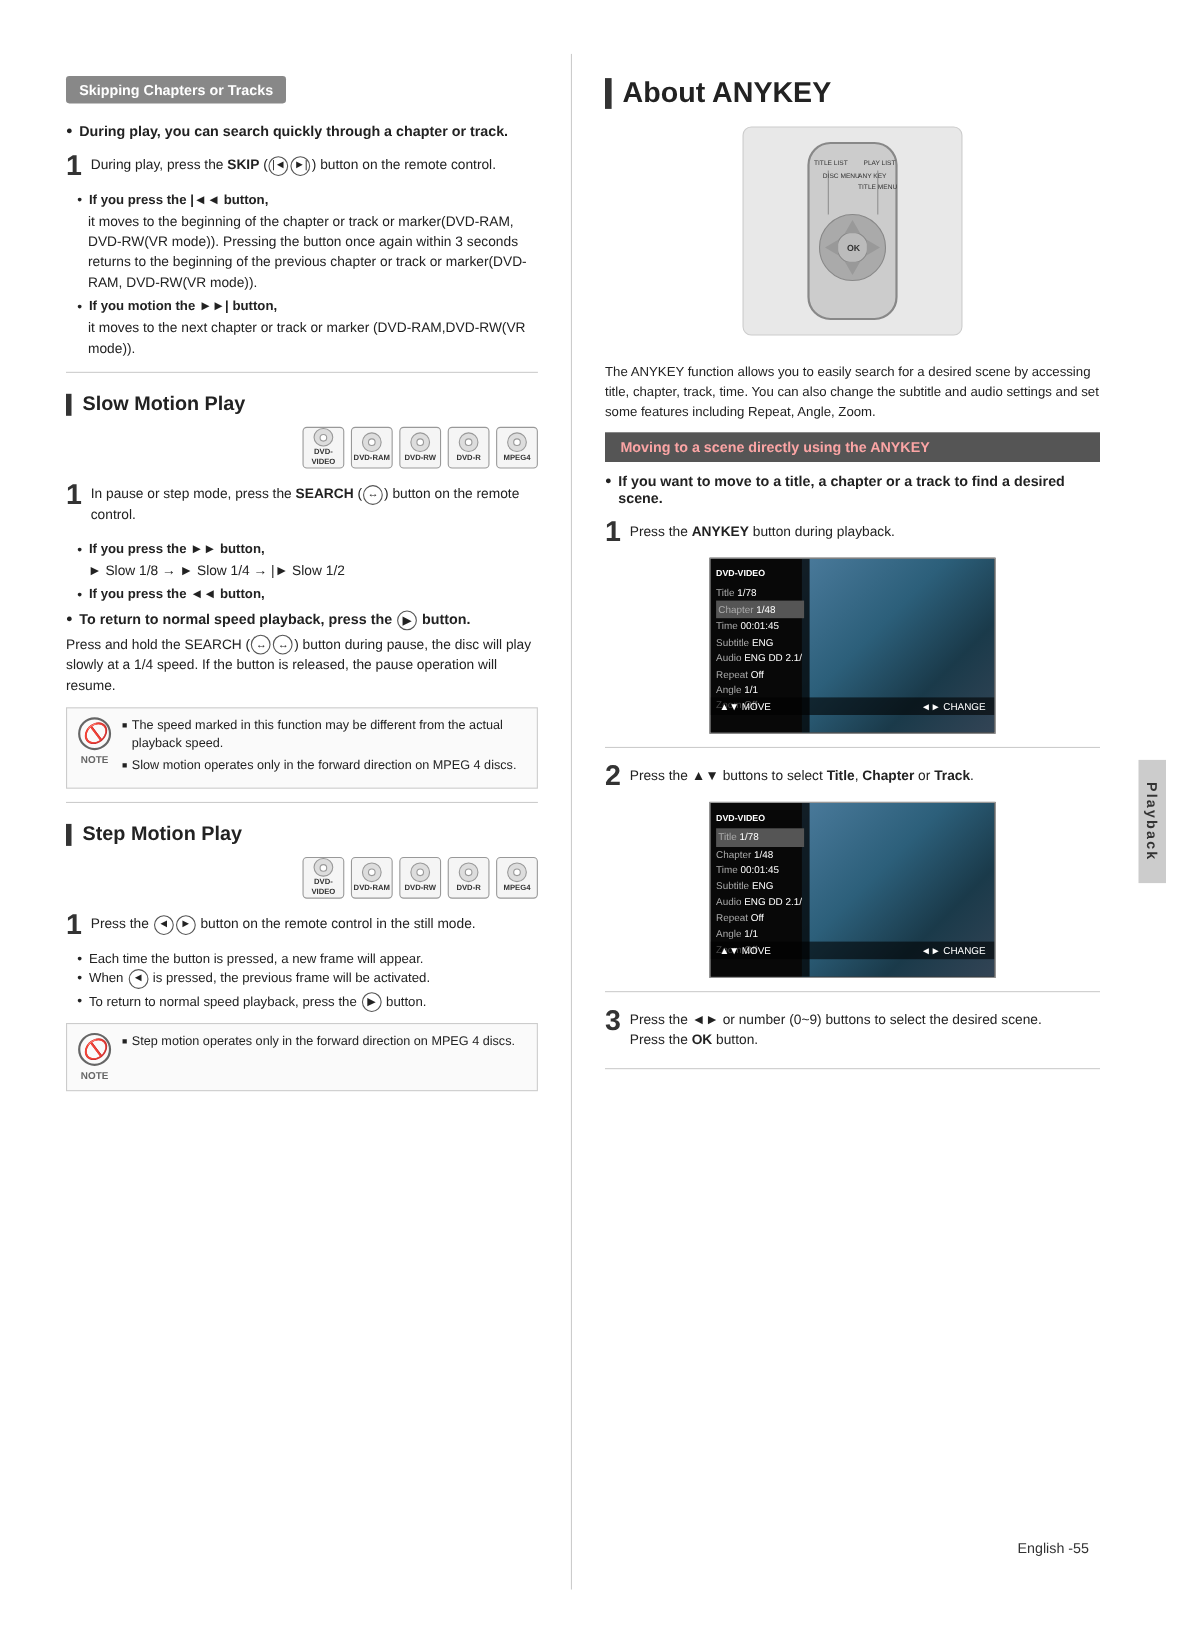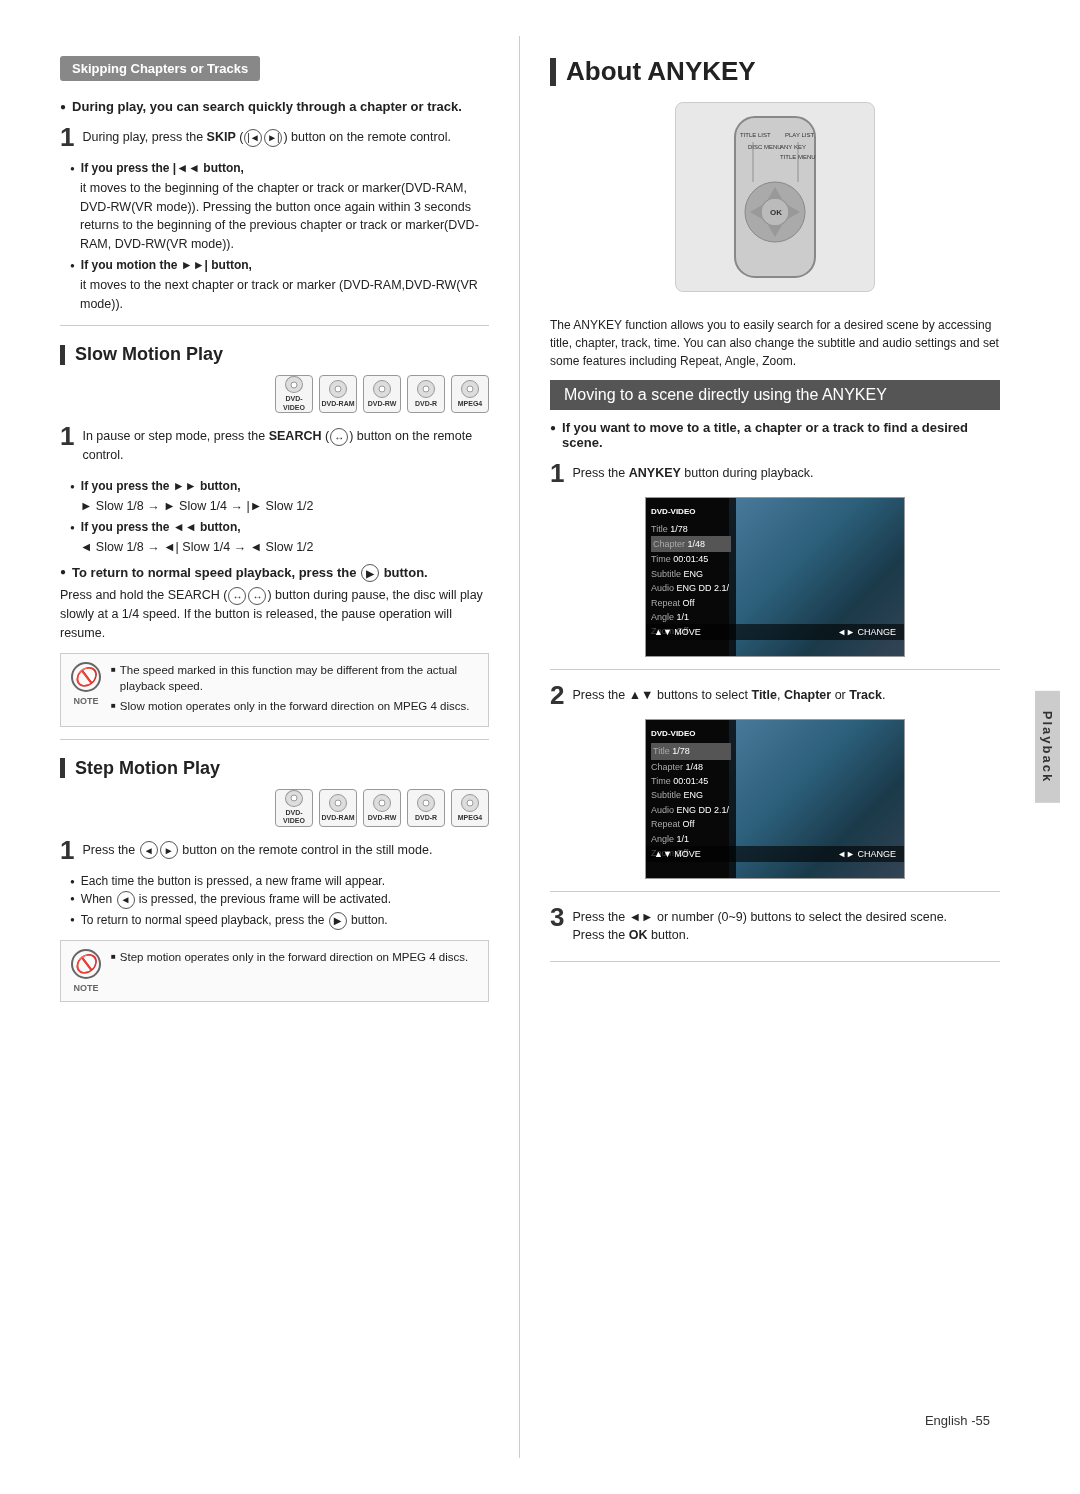--- a/index.html
+++ b/index.html
@@ -9,21 +9,21 @@
       background: #fff;
       font-family: Arial, Helvetica, sans-serif;
       font-size: 13px;
       color: #222;
       position: relative;
     }
     .page-container {
       display: flex;
       width: 1080px;
       min-height: 1494px;
-      padding: 36px 0;
+      padding: 49px 0;
     }
     .left-col {
       width: 520px;
       padding: 20px 30px 20px 60px;
       border-right: 1px solid #ccc;
     }
     .right-col {
       width: 540px;
       padding: 20px 60px 20px 30px;
       position: relative;
@@ -34,23 +34,23 @@
       color: #fff;
       font-weight: bold;
       font-size: 13px;
       padding: 5px 12px;
       display: inline-block;
       margin-bottom: 10px;
       border-radius: 3px;
     }
     .section-header-dark {
       background: #555;
-      color: #ffffff;
-      font-weight: normal;
-      font-size: 16px;
+      color: #fca5a5;
+      font-weight: bold;
+      font-size: 13px;
       padding: 6px 14px;
       margin: 10px 0;
       display: block;
       width: 100%;
     }
     
     .anykey-title {
       font-size: 26px;
       font-weight: bold;
       margin-bottom: 15px;
@@ -397,21 +397,20 @@
       </div>
 
       <div class="sub-bullet">
         <strong>If you press the ►► button,</strong>
       </div>
       <p class="indent">► Slow 1/8 → ► Slow 1/4 → |► Slow 1/2</p>
 
       <div class="sub-bullet">
         <strong>If you press the ◄◄ button,</strong>
       </div>
-      <p class="indent">◄ Slow 1/8 → ◄| Slow 1/4 → ◄ Slow 1/2</p>
 
       <div class="bullet-bold">
         <span><strong>To return to normal speed playback, press the <span class="btn-sym">▶</span> button.</strong></span>
       </div>
 
       <p>Press and hold the SEARCH (<span class="btn-sym">↔</span><span class="btn-sym">↔</span>) button during pause, the disc will play slowly at a 1/4 speed. If the button is released, the pause operation will resume.</p>
 
       <div class="note-box">
         <div class="note-icon-wrap">
           <div class="note-icon">🚫</div>

